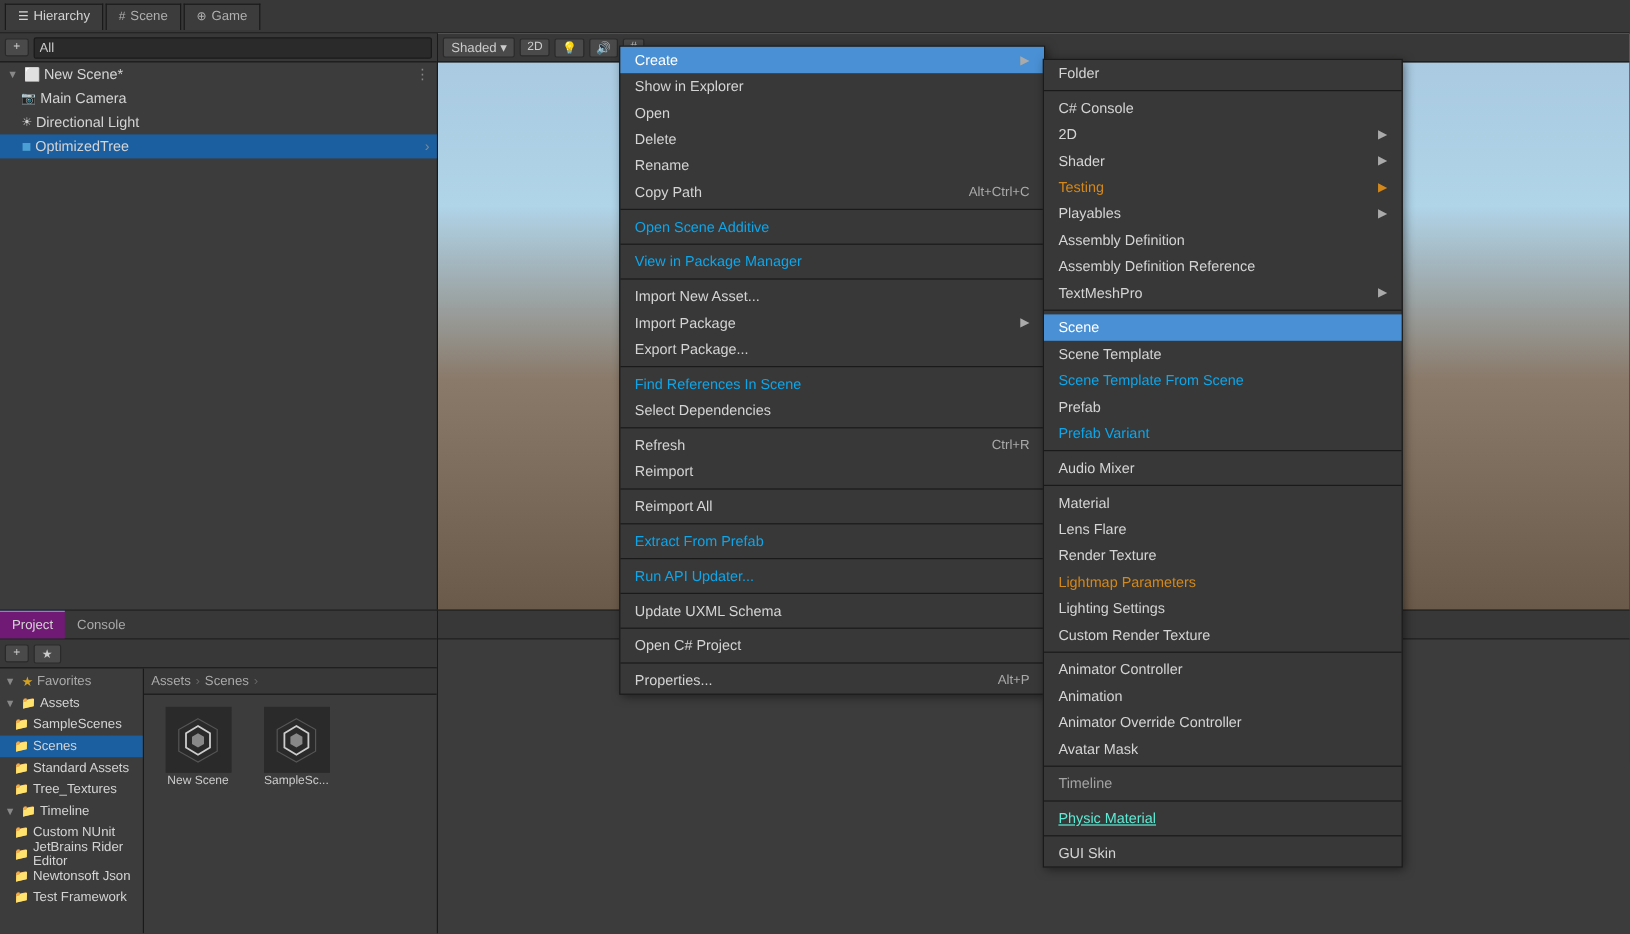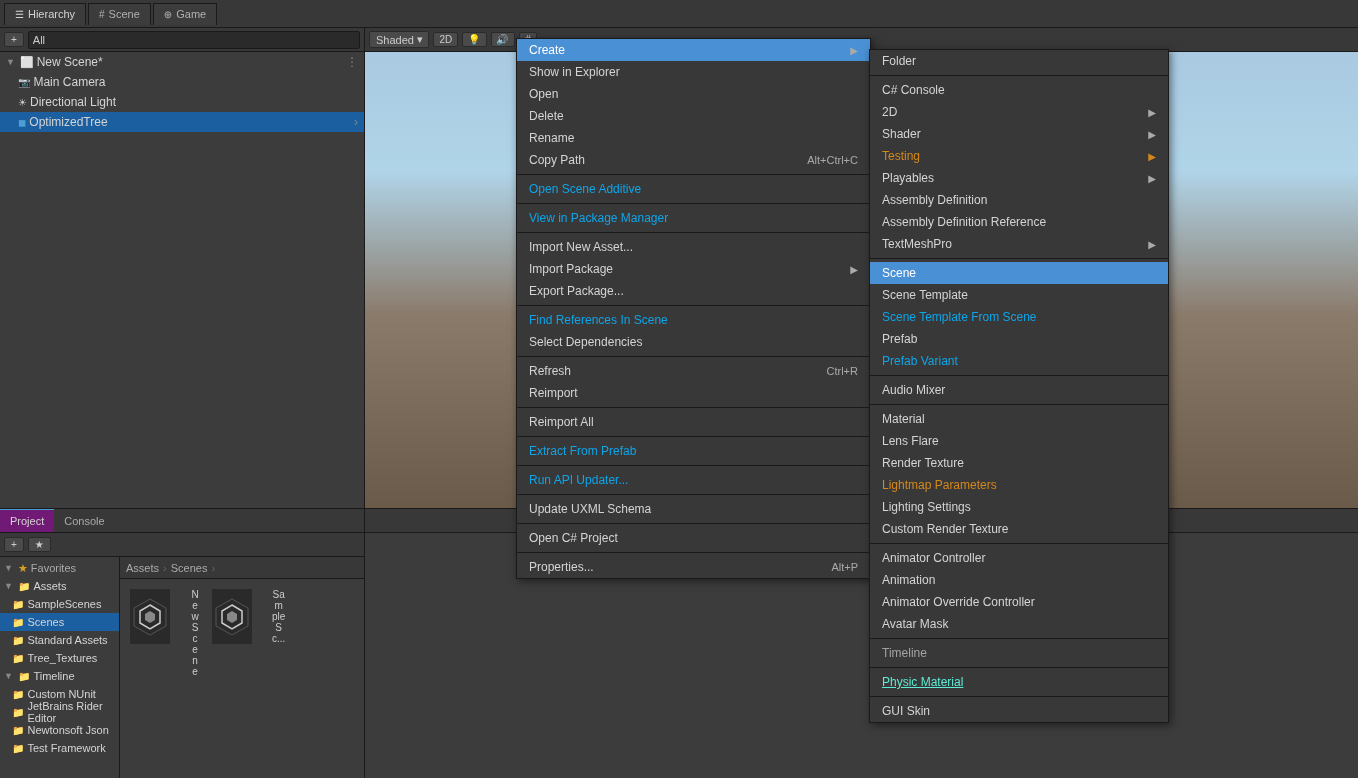--- a/index.html
+++ b/index.html
@@ -203,24 +203,24 @@
     .project-content {
       flex: 1;
       display: flex;
       align-items: flex-start;
       gap: 12px;
       padding: 10px;
       overflow: auto;
     }
     .asset-item {
       display: flex;
-      flex-direction: row;
-      align-items: flex-start;
+      flex-direction: column;
+      align-items: center;
       width: 70px;
-      gap: 20px;
+      gap: 1px;
       cursor: pointer;
     }
     .asset-icon {
       width: 55px;
       height: 55px;
       background: #2a2a2a;
       display: flex;
       align-items: center;
       justify-content: center;
     }

